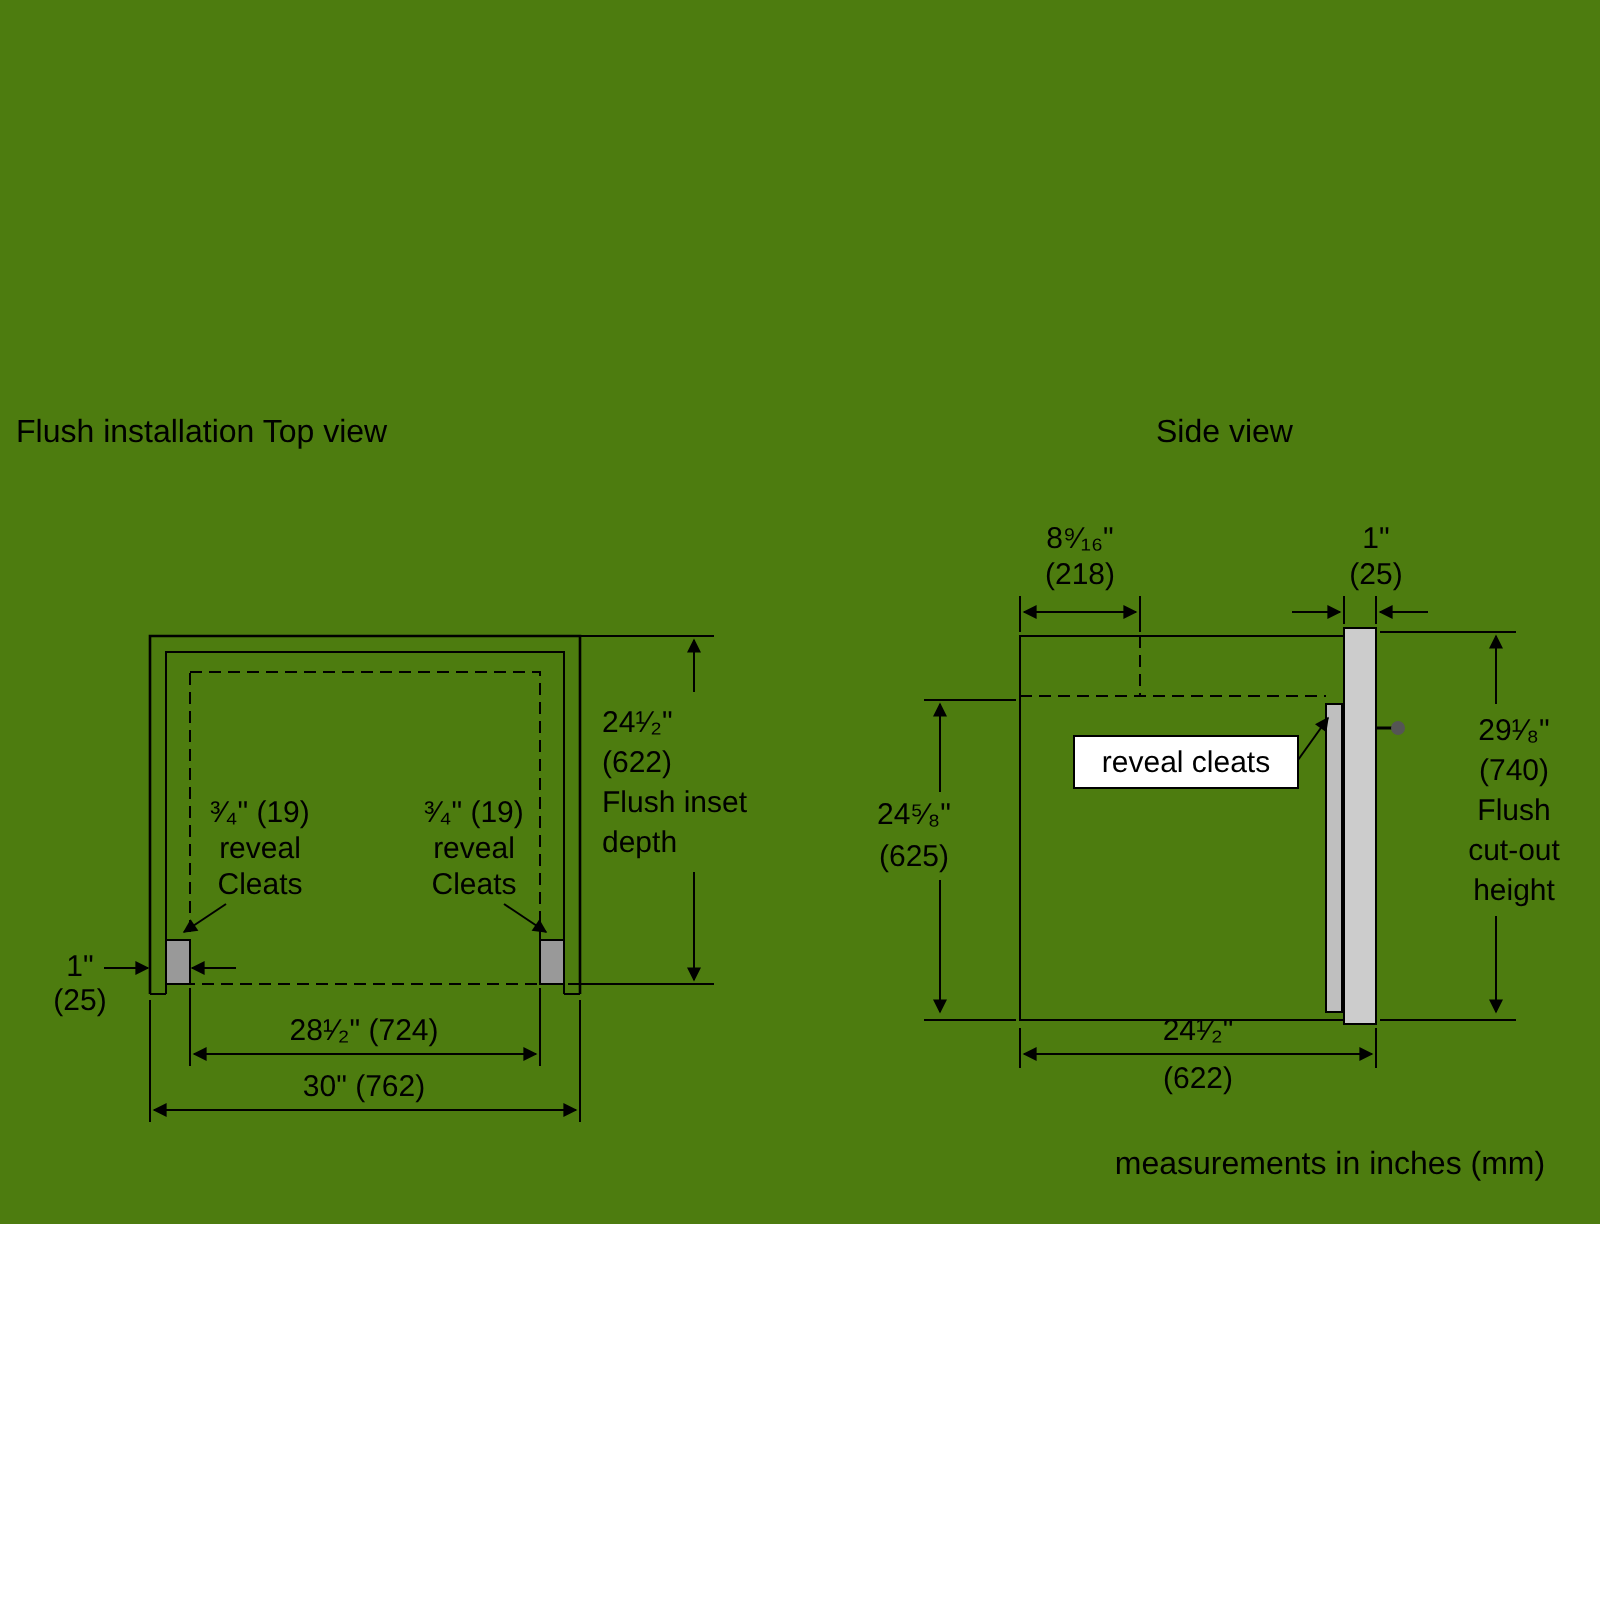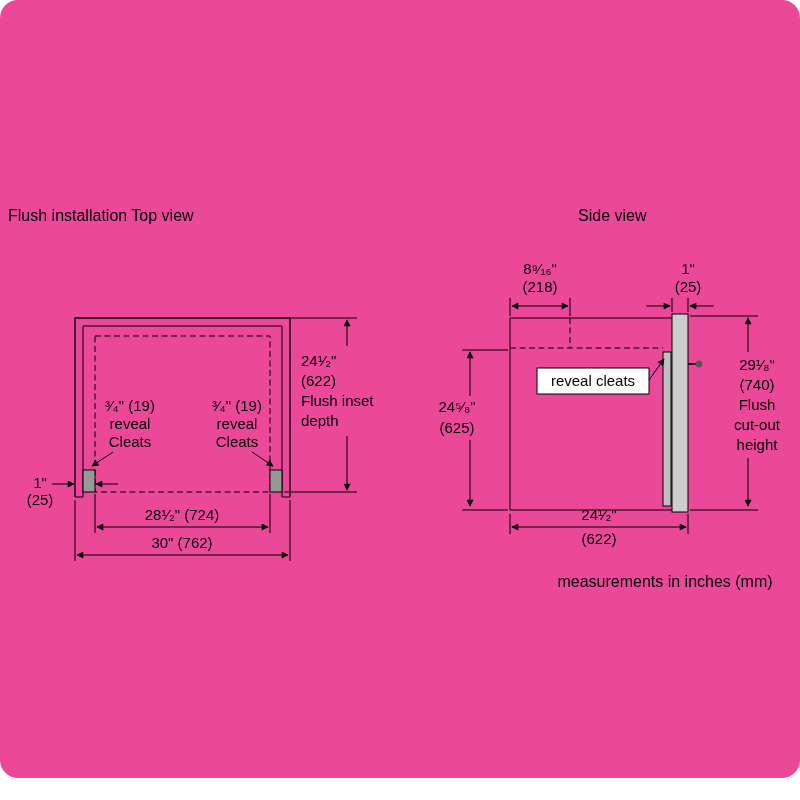--- a/index.html
+++ b/index.html
@@ -3,24 +3,23 @@
 <meta charset="utf-8">
 <style>
   html, body {
     margin: 0;
     padding: 0;
     background: #ffffff;
   }
   #canvas {
     position: relative;
     width: 800px;
-    height: 778px;
-    background: #ec4899;
+    height: 612px;
+    background: #4d7c0f;
     overflow: hidden;
-    border-radius: 18px;
   }
   svg text {
     font-family: "Liberation Sans", sans-serif;
     fill: #000000;
   }
   .t16 { font-size: 16px; }
   .t15 { font-size: 15px; }
   .mid { text-anchor: middle; }
   .ln   { stroke: #000; stroke-width: 1;   fill: none; }
   .ln2  { stroke: #000; stroke-width: 1.3; fill: none; }

